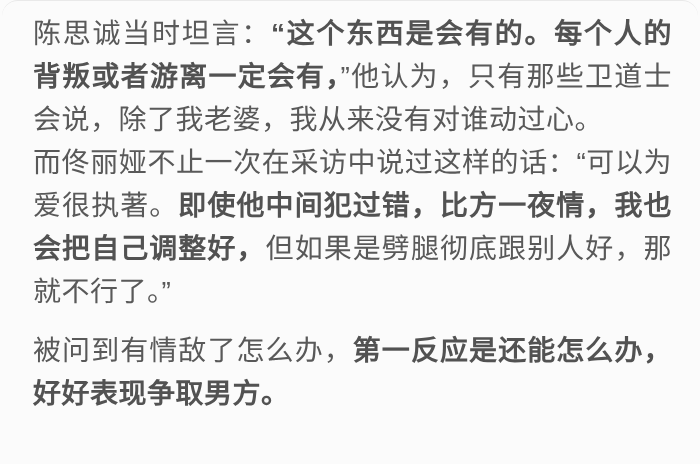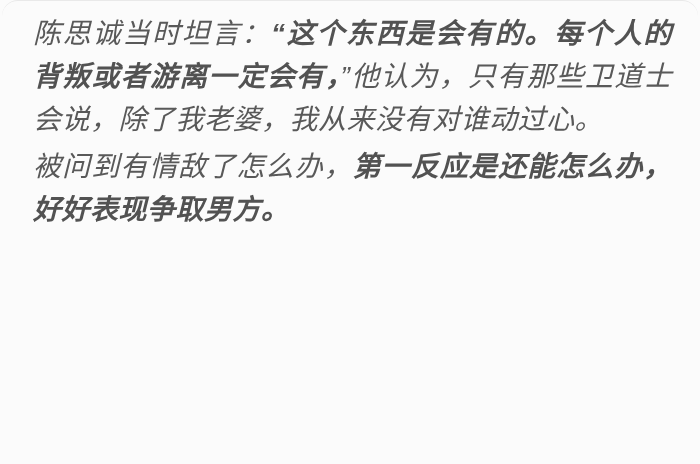--- a/index.html
+++ b/index.html
@@ -18,46 +18,46 @@
     width: 696px;
     height: 464px;
     margin: 0 2px;
     border-top: 1px solid #e9e9e9;
     border-radius: 16px 16px 0 0;
     background: #fbfbfb;
   }
   .article {
     box-sizing: border-box;
     padding: 11px 26px 0 31px;
-    font-style: italic;
   }
   .article p {
     margin: 0;
     font-size: 28px;
     line-height: 43px;
     letter-spacing: 0.5px;
     color: #595959;
     text-align: justify;
     font-weight: 400;
     word-break: break-all;
   }
   .article p.last {
-    margin-top: 4px;
+    margin-top: 16px;
   }
   .article .b {
     font-weight: 700;
     color: #525252;
   }
 </style>
 </head>
 <body>
 
 <div class="card">
   <div class="article">
 
     <p><span>陈思诚当时坦言：</span><span class="b">“这个东西是会有的。每个人的背叛或者游离一定会有，</span><span>”他认为，只有那些卫道士会说，除了我老婆，我从来没有对谁动过心。</span></p>
 
 
+    <p><span>而佟丽娅不止一次在采访中说过这样的话：“可以为爱很执著。</span><span class="b">即使他中间犯过错，比方一夜情，我也会把自己调整好，</span><span>但如果是劈腿彻底跟别人好，那就不行了。”</span></p>
 
     <p class="last"><span>被问到有情敌了怎么办，</span><span class="b">第一反应是还能怎么办，好好表现争取男方。</span></p>
 
   </div>
 </div>
 
 </body></html>

